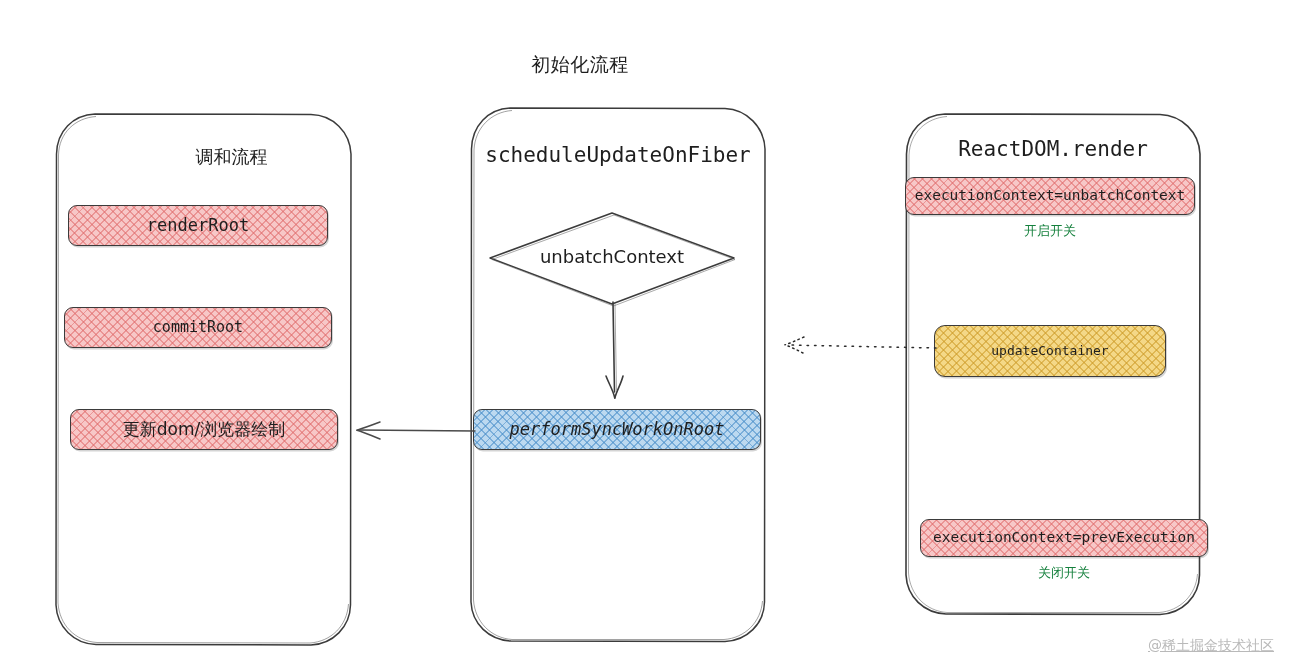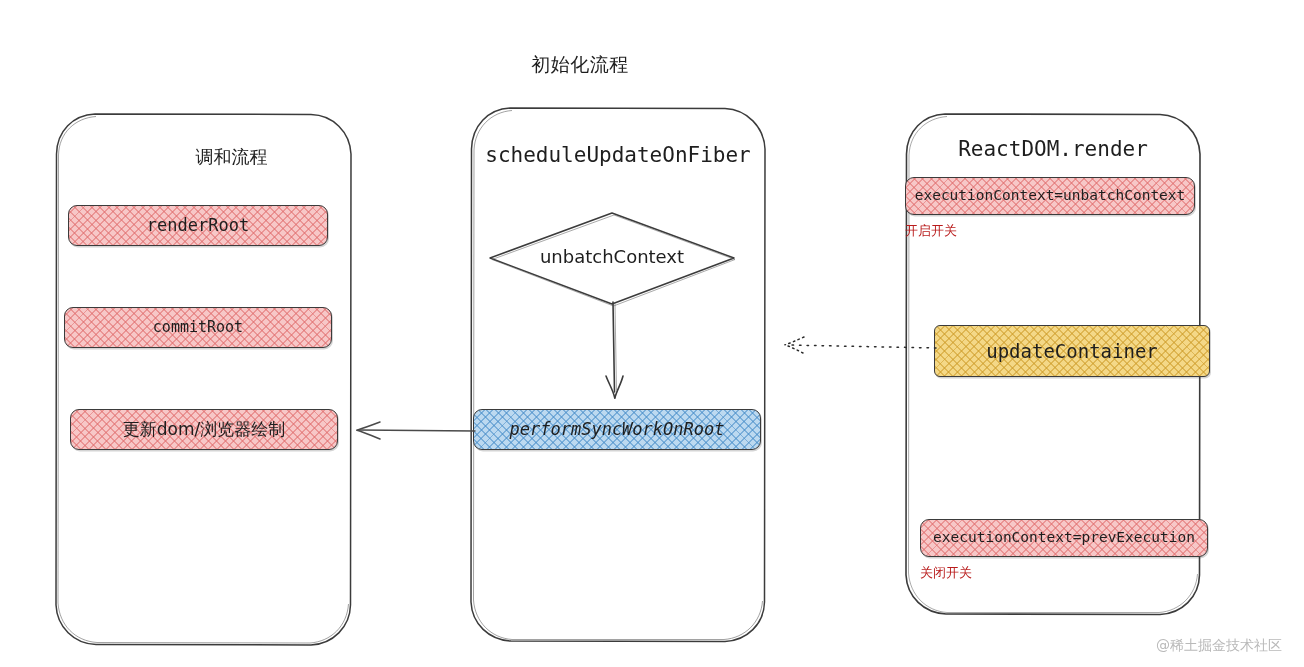--- a/index.html
+++ b/index.html
@@ -91,23 +91,24 @@
   .fill-amber {
     background-color: #f4d887;
     background-image:
       repeating-linear-gradient(45deg, rgba(205,155,40,0.55) 0 1.4px, rgba(0,0,0,0) 1.4px 6px),
       repeating-linear-gradient(-45deg, rgba(205,155,40,0.55) 0 1.4px, rgba(0,0,0,0) 1.4px 6px);
   }
 
   
   .caption {
     position: absolute;
+    text-align: center;
     font-family: "DejaVu Sans", "Liberation Sans", sans-serif;
     font-size: 13px;
-    color: #b91c1c;
+    color: #15803d;
     white-space: nowrap;
   }
 
   
   .diamond-wrap {
     position: absolute;
   }
   .diamond-wrap > svg {
     position: absolute;
     left: 0;
@@ -127,26 +128,27 @@
 
   
   .connector {
     position: absolute;
     overflow: visible;
   }
 
   
   .watermark {
     position: absolute;
-    right: 22px;
+    right: 30px;
     bottom: 12px;
     font-family: "DejaVu Sans", "Liberation Sans", sans-serif;
     font-size: 14px;
     color: #b9b9b9;
     white-space: nowrap;
+    text-decoration: underline;
   }
 </style>
 </head>
 <body>
 
 <div id="stage">
 
   <div class="diagram-title">初始化流程</div>
 
   <div class="panel" style="left:55px; top:113px; width:297px; height:533px;">
@@ -208,21 +210,21 @@
       <path d="M42 3.5 C21 5 5 20 4 42 L3.5 460 C5 482 21 498 42 499.5 L254 499.5 C275 498 291 482 292.5 461" fill="none" stroke="#555555" stroke-width="1" opacity="0.5" stroke-linejoin="round"></path>
     </svg>
     <div class="panel-title" style="top:24px;">ReactDOM.render</div>
   </div>
 
   <div class="node fill-pink" style="left:905px; top:177px; width:290px; height:38px; font-size:14.5px;">
     <span>executionContext=unbatchContext</span>
   </div>
   <div class="caption" style="left:905px; top:222px; width:290px;">开启开关</div>
 
-  <div class="node fill-amber" style="left:934px; top:325px; width:276px; height:52px; font-size:19px; border-radius:6px;">
+  <div class="node fill-amber" style="left:934px; top:325px; width:232px; height:52px; font-size:13px; border-radius:11px;">
     <span>updateContainer</span>
   </div>
 
   <div class="node fill-pink" style="left:920px; top:519px; width:288px; height:38px; font-size:14.5px;">
     <span>executionContext=prevExecution</span>
   </div>
   <div class="caption" style="left:920px; top:564px; width:288px;">关闭开关</div>
 
   <svg class="connector" style="left:778px; top:330px; width:162px; height:36px;" width="162" height="36" viewBox="0 0 162 36">
     <path d="M158 18 L10 15" fill="none" stroke="#2b2b2b" stroke-width="1.5" stroke-linecap="round" stroke-dasharray="1.5 6"></path>

